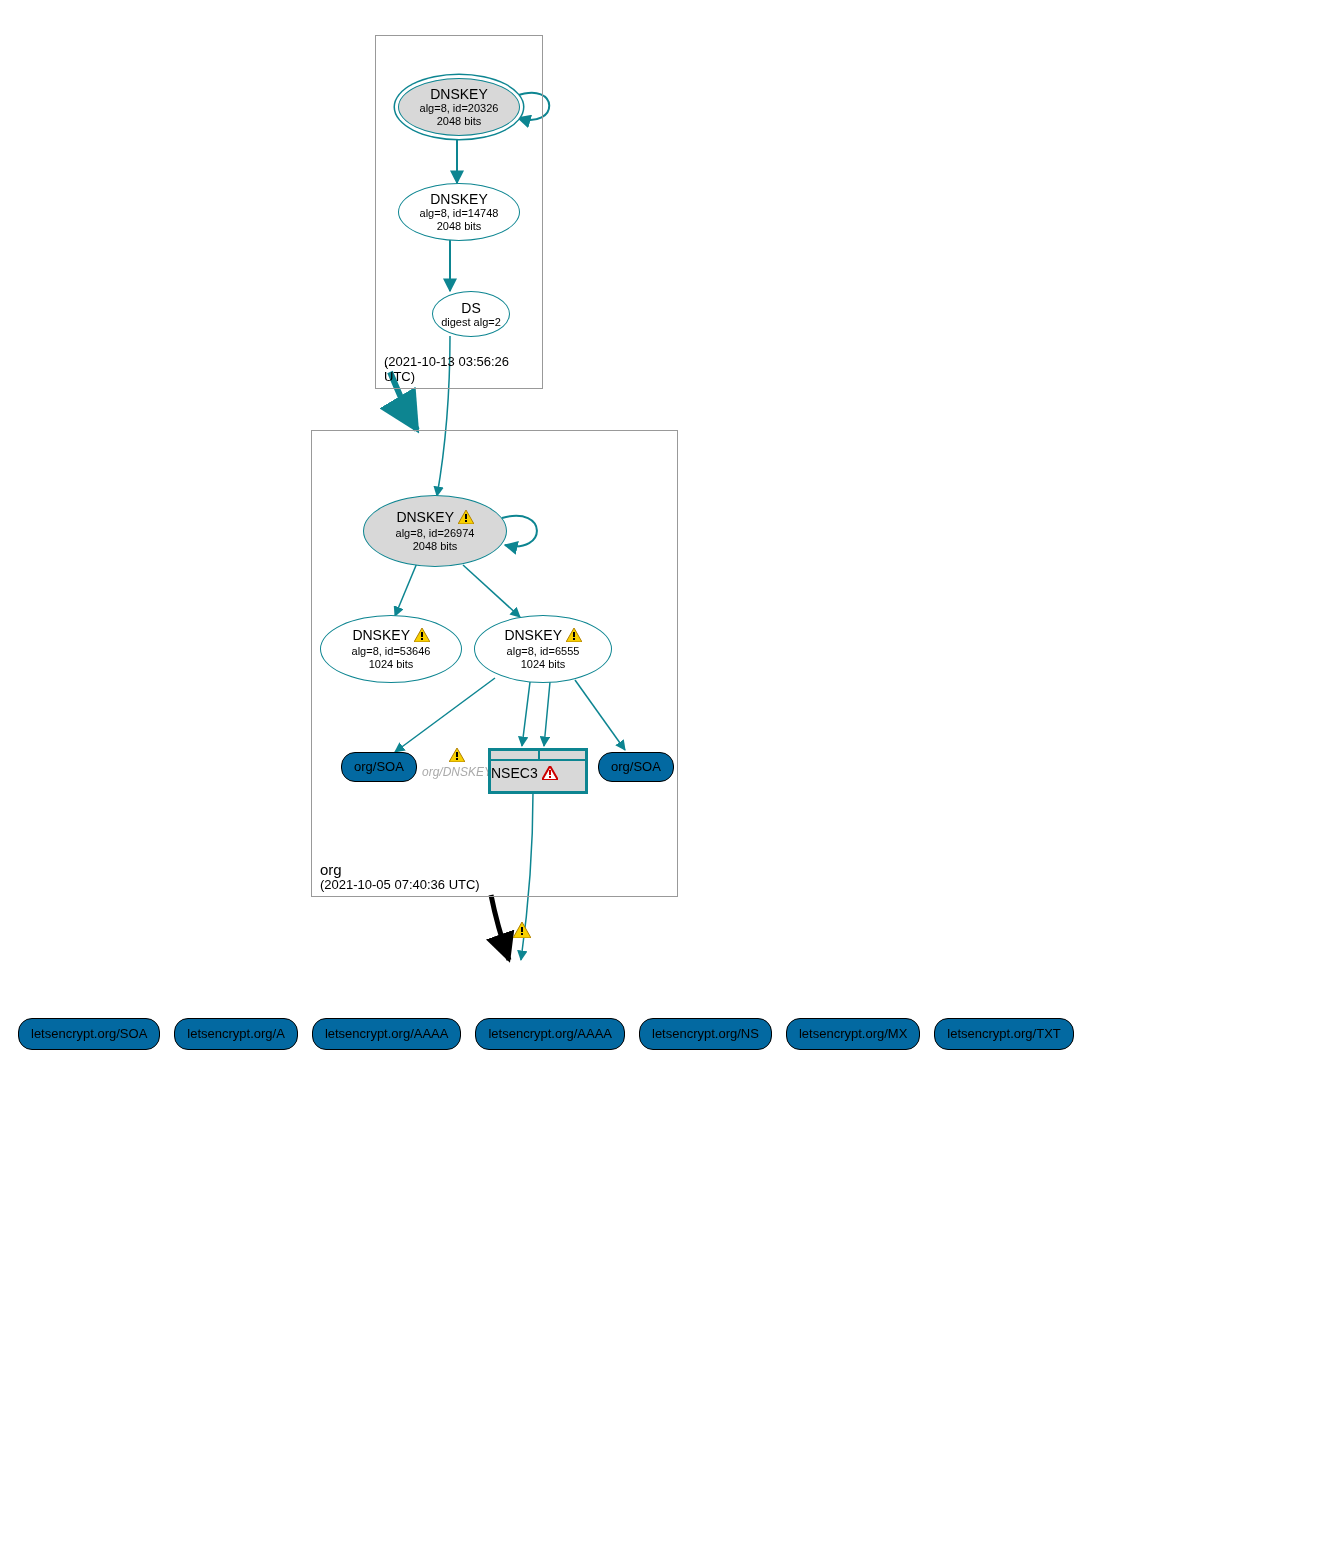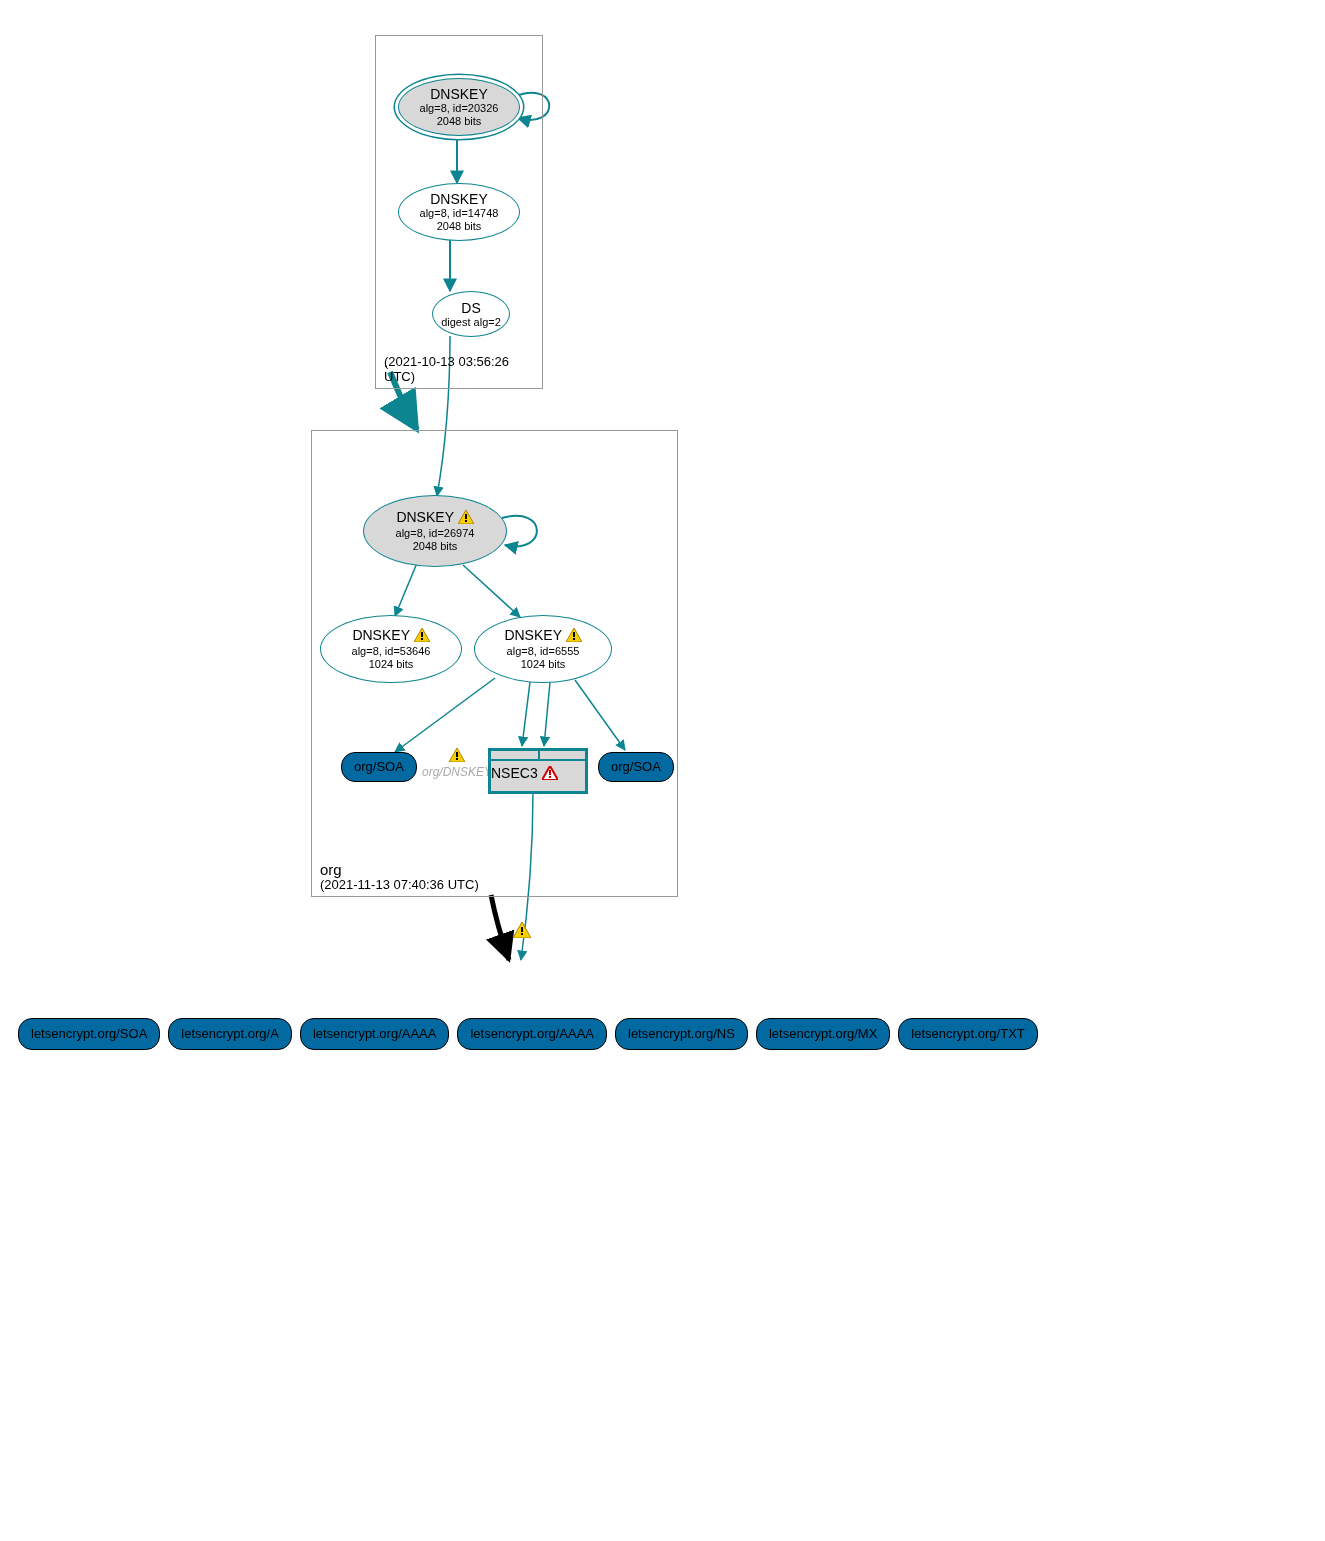--- a/index.html
+++ b/index.html
@@ -73,21 +73,21 @@
       </svg>
   </span>
 
   <div class="zone" style="left:375px;top:35px;width:166px;height:352px">
     <div class="zlabel">.</div>
     <div class="ztime">(2021-10-13 03:56:26 UTC)</div>
   </div>
 
   <div class="zone" style="left:311px;top:430px;width:365px;height:465px">
     <div class="zlabel">org</div>
-    <div class="ztime">(2021-11-13 07:40:36 UTC)</div>
+    <div class="ztime">(2021-10-05 07:40:36 UTC)</div>
   </div>
 
 
   <div class="node ellipse filled dbl" style="left:398px;top:78px;width:120px;height:56px">
     <div class="title">DNSKEY</div>
     <div class="sub">alg=8, id=20326</div>
     <div class="sub">2048 bits</div>
   </div>
 
   <div class="node ellipse" style="left:398px;top:183px;width:120px;height:56px">
@@ -162,21 +162,21 @@
             <rect x="7" y="4" width="2" height="5" fill="#c00"></rect>
             <rect x="7" y="10" width="2" height="2" fill="#c00"></rect>
           </svg></span>
     </div>
   </div>
 
   <div class="node rrect" style="left:598px;top:752px;height:28px">
     <span>org/SOA</span>
   </div>
 
-  <div style="position:absolute;left:18px;top:1018px;right:330px;display:flex;gap:8px">
+  <div style="position:absolute;left:18px;top:1018px;right:330px;display:flex;gap:14px">
     <div class="node rrect" style="position:relative;height:30px">
         <span>letsencrypt.org/SOA</span>
       </div>
     <div class="node rrect" style="position:relative;height:30px">
         <span>letsencrypt.org/A</span>
       </div>
     <div class="node rrect" style="position:relative;height:30px">
         <span>letsencrypt.org/AAAA</span>
       </div>
     <div class="node rrect" style="position:relative;height:30px">

